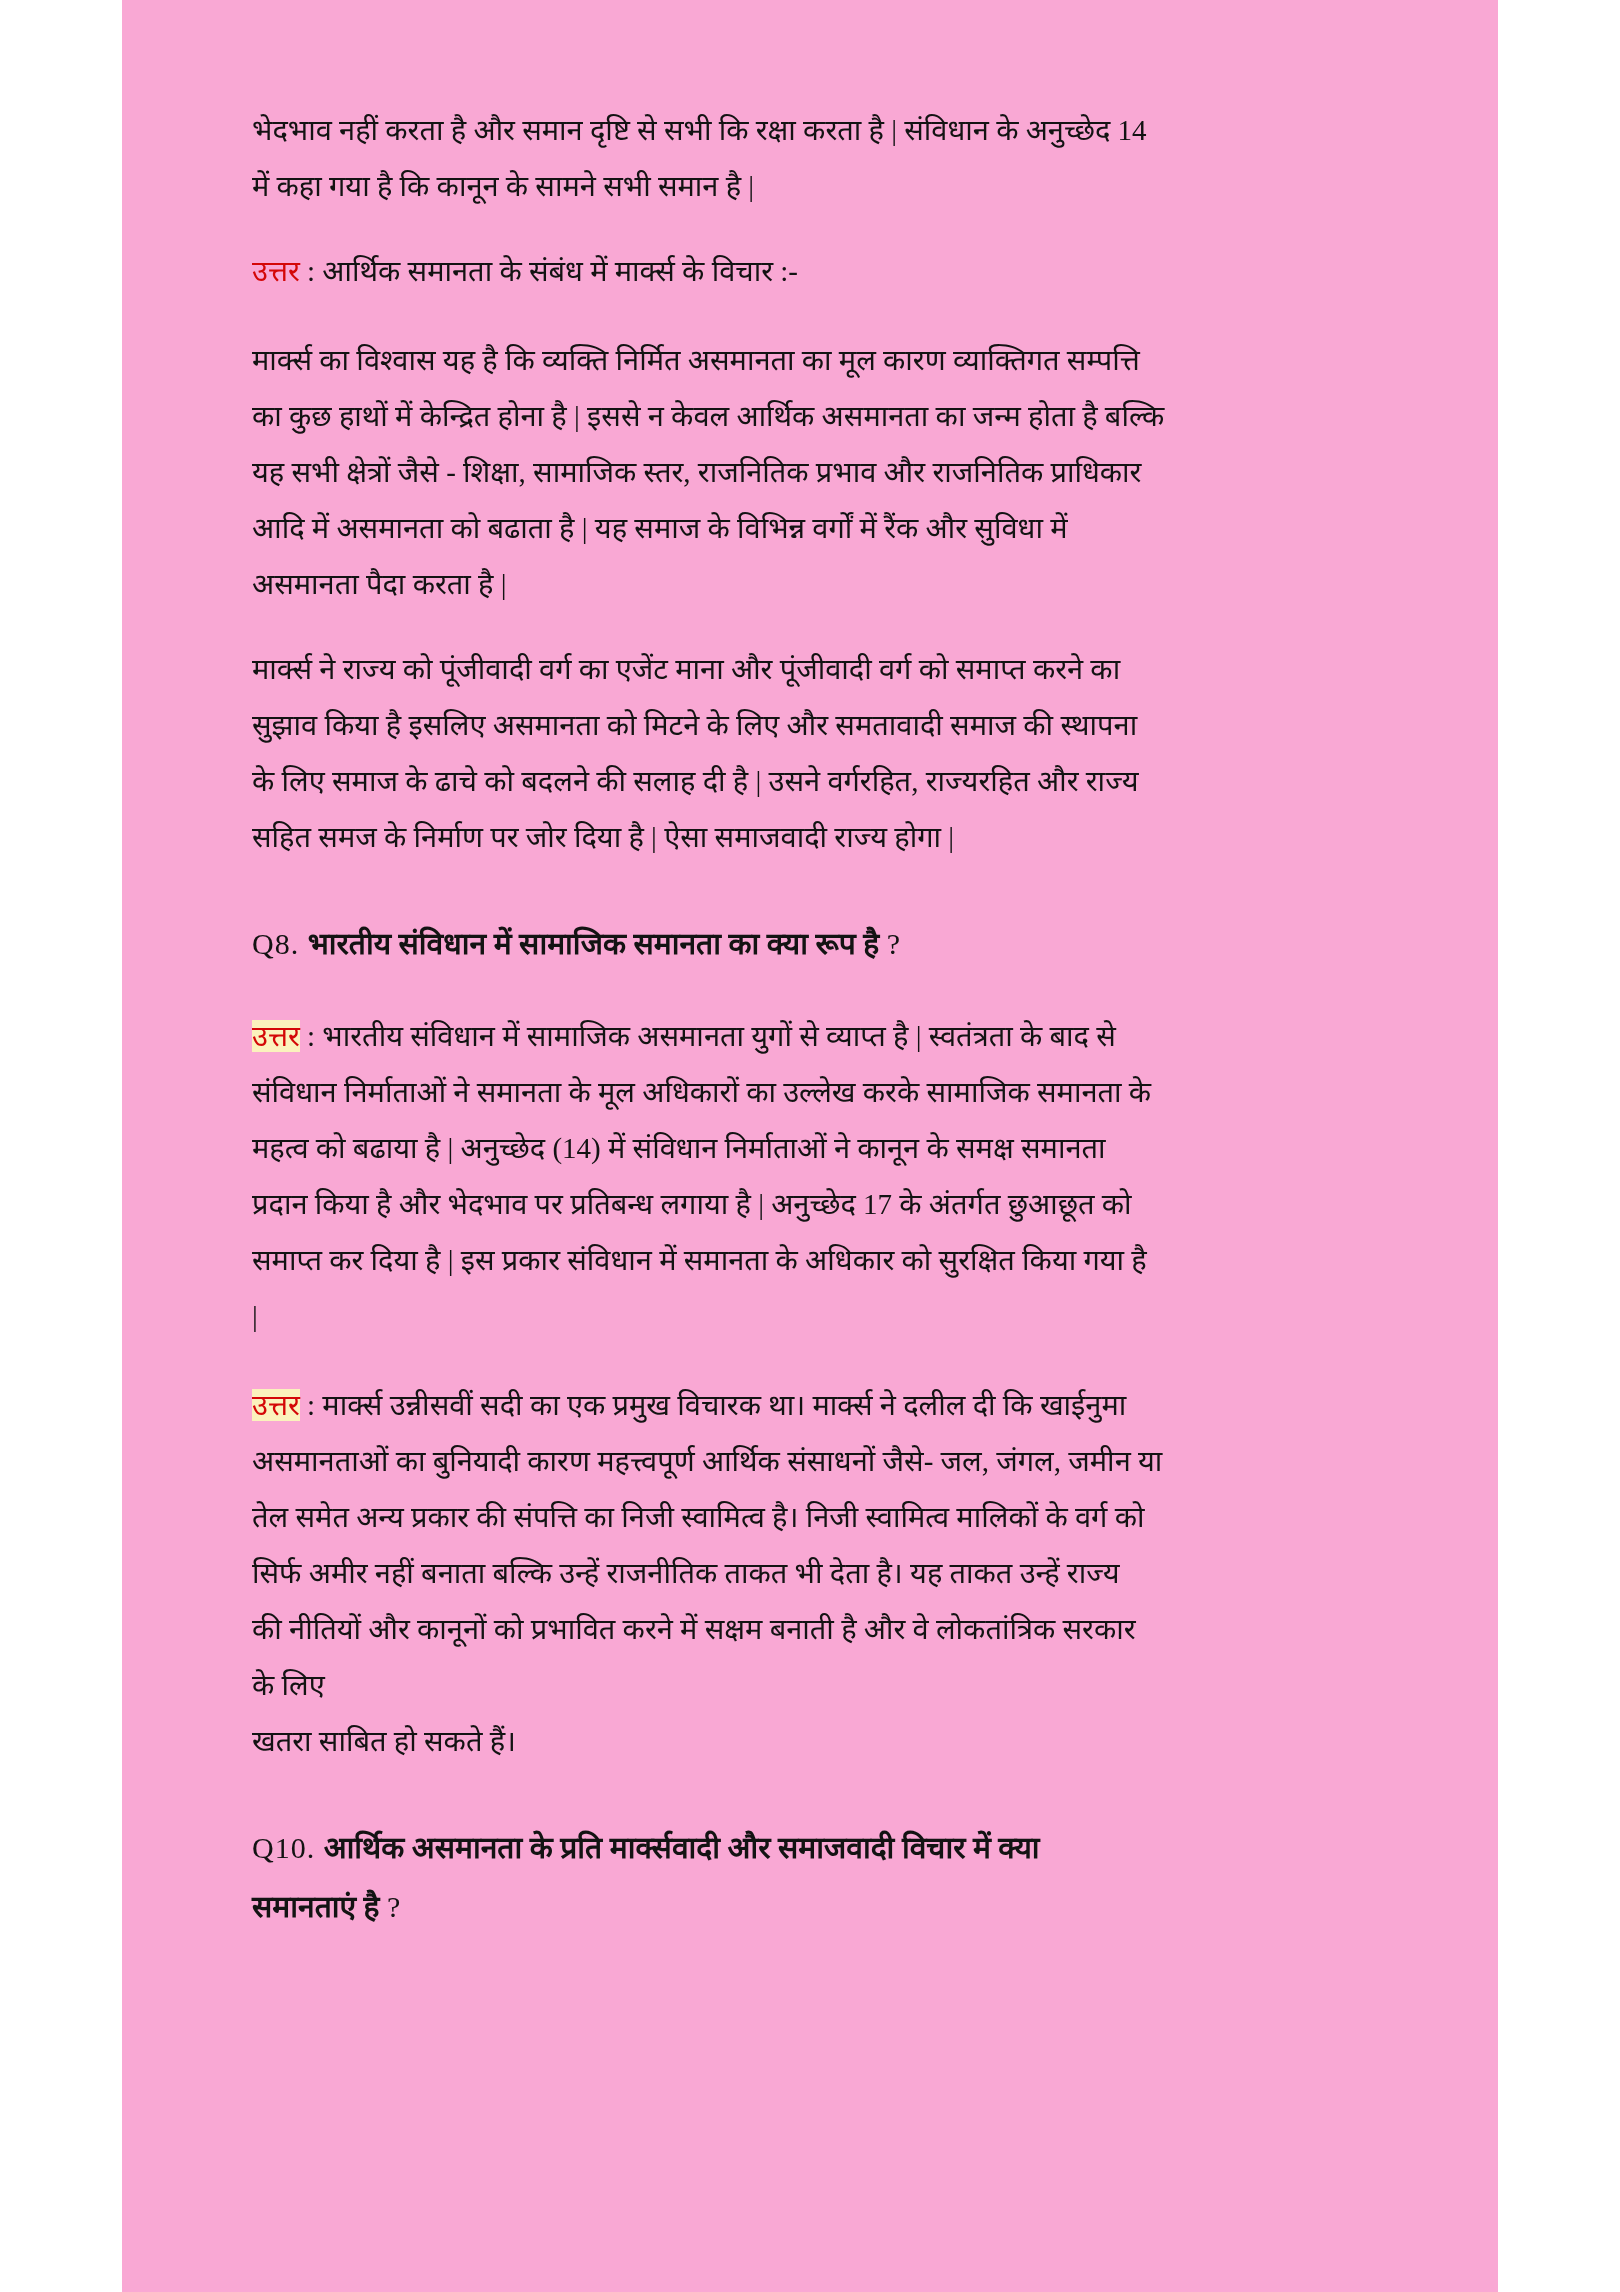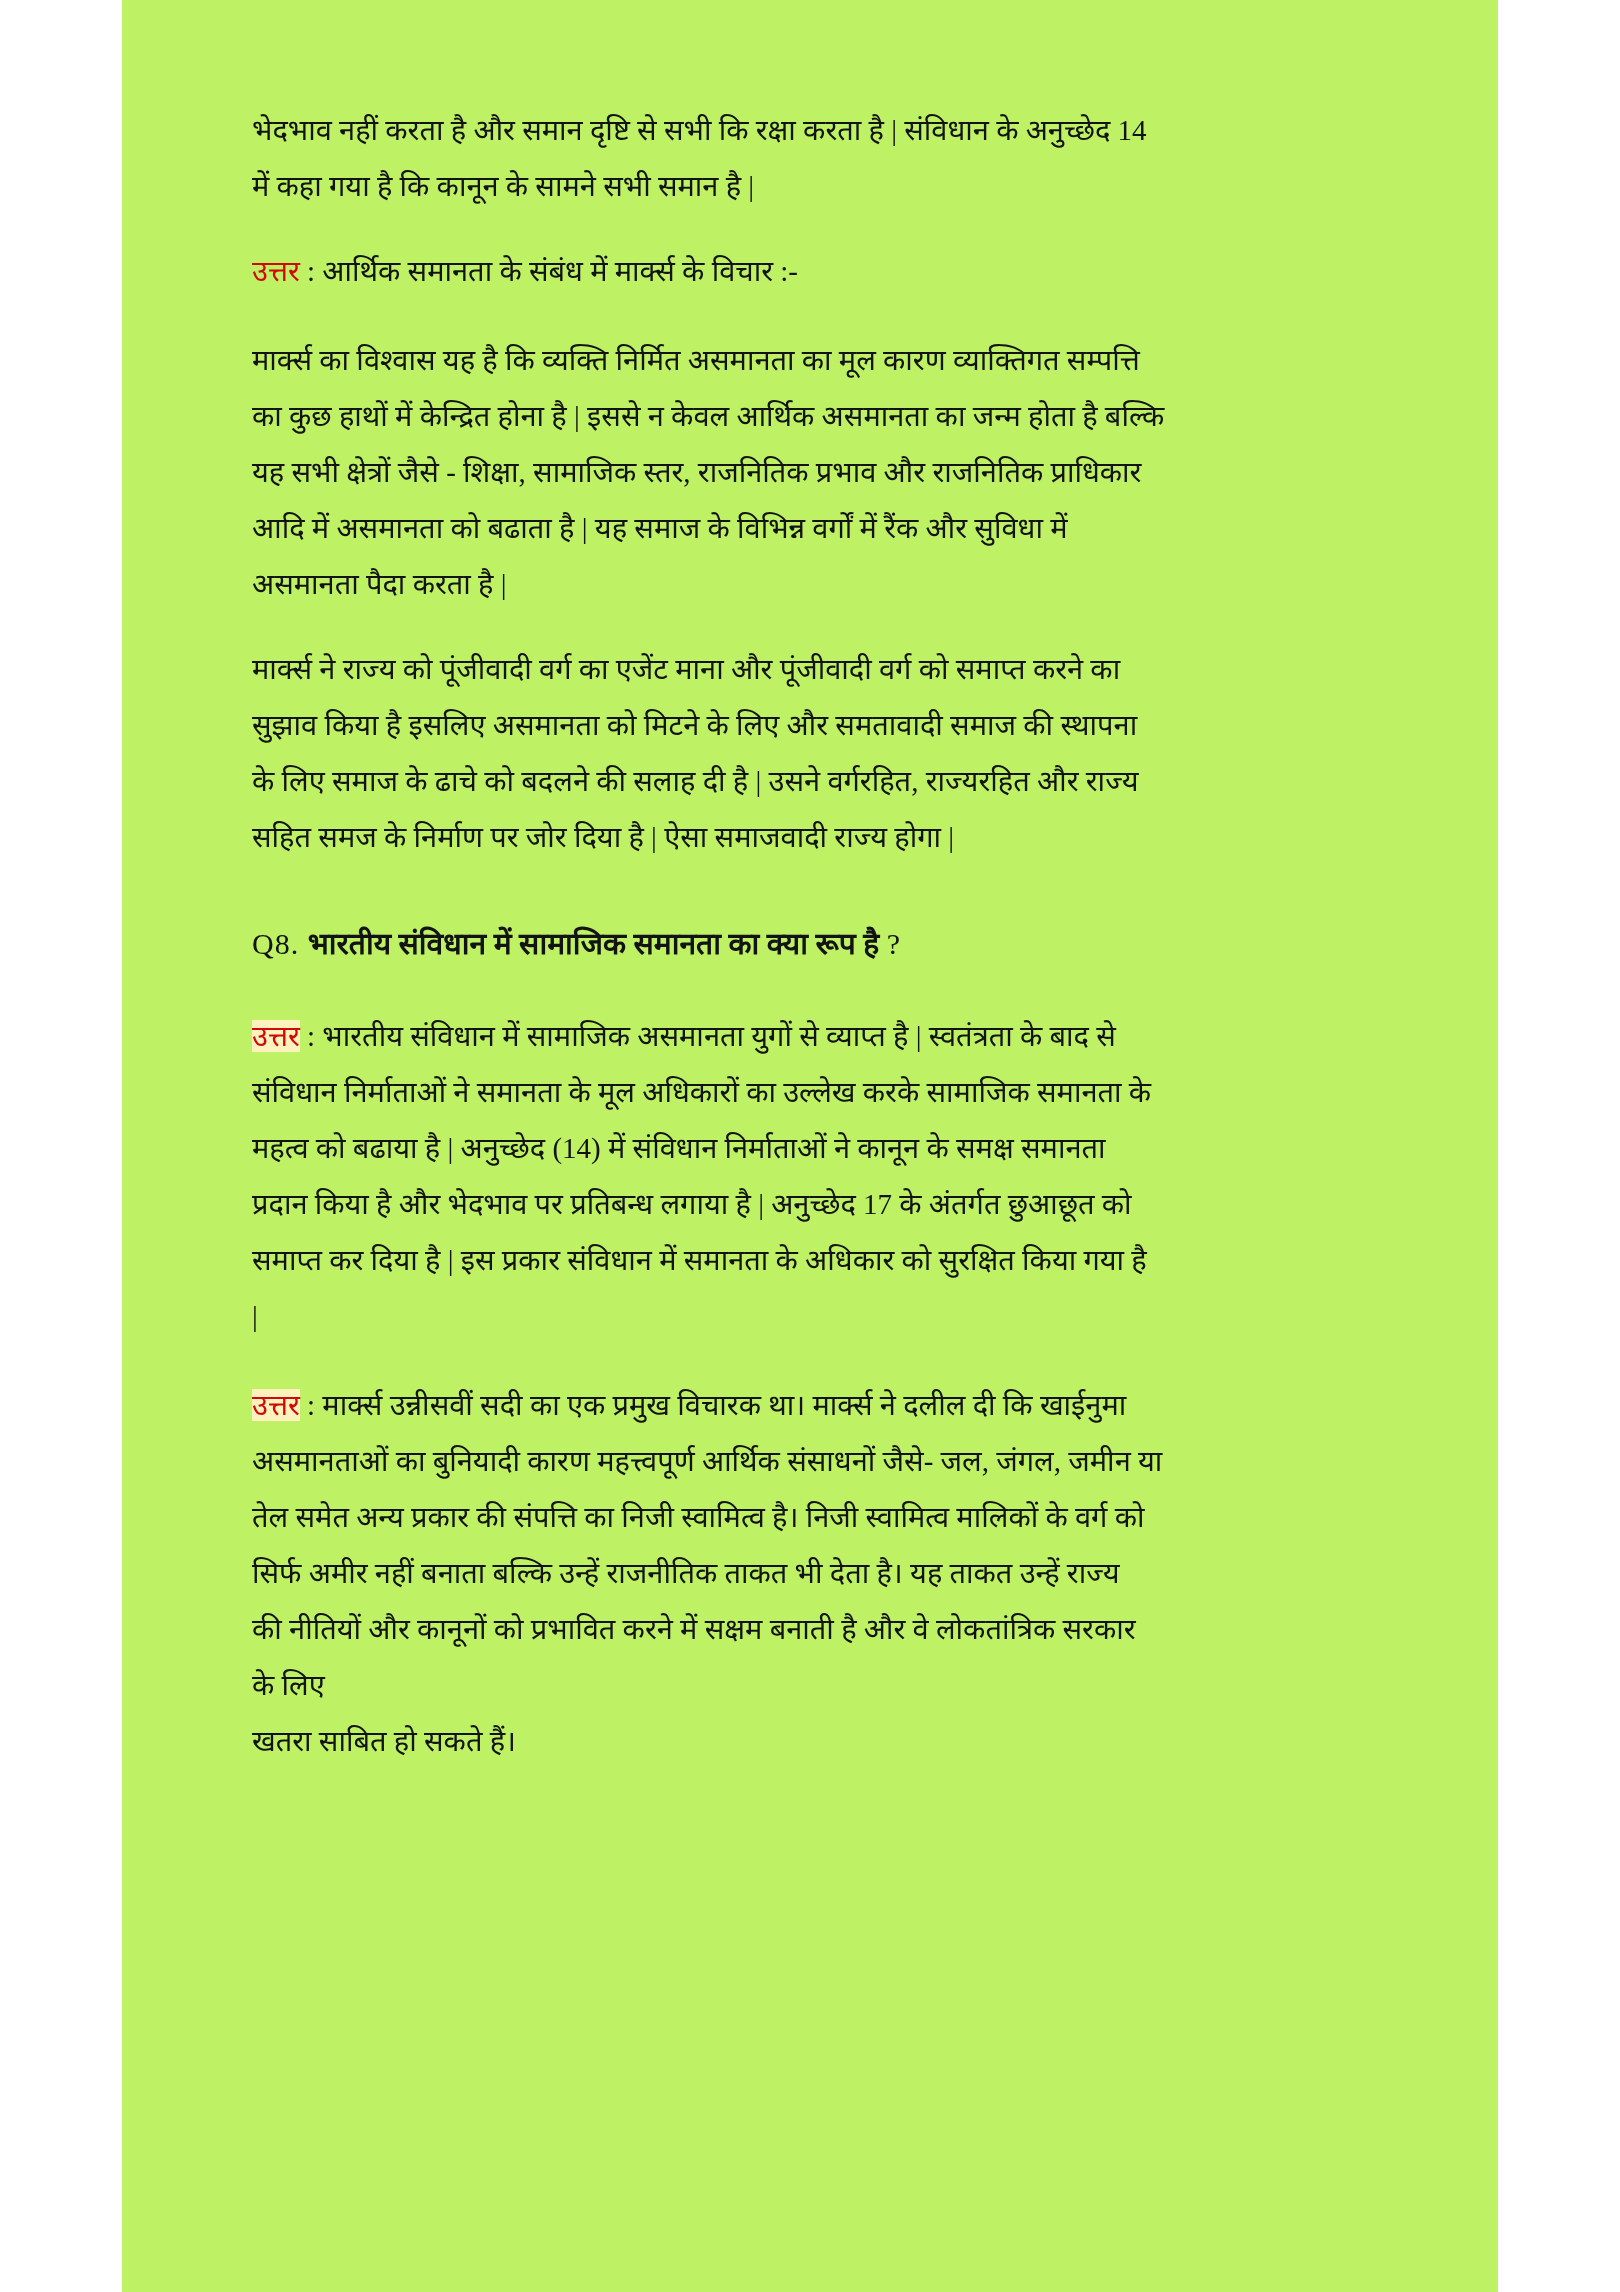--- a/index.html
+++ b/index.html
@@ -5,21 +5,21 @@
   html, body {
     margin: 0;
     padding: 0;
     background: #ffffff;
   }
   .page {
     position: relative;
     width: 1376px;
     height: 2293px;
     margin: 0 auto;
-    background: #bef264;
+    background: #f9a8d4;
     box-sizing: border-box;
     padding: 102px 123px 0 130px;
     font-family: "Liberation Serif", "DejaVu Serif", serif;
     color: #131313;
     overflow: hidden;
   }
   .body-para {
     margin: 0 0 29px 0;
     font-size: 29px;
     line-height: 56px;
@@ -88,15 +88,17 @@
 
     <p class="answer-para"><span class="answer-label hl">उत्तर</span><span class="answer-sep"> : </span><span class="prewrap">मार्क्स उन्नीसवीं सदी का एक प्रमुख विचारक था। मार्क्स ने दलील दी कि खाईनुमा
 असमानताओं का बुनियादी कारण महत्त्वपूर्ण आर्थिक संसाधनों जैसे- जल, जंगल, जमीन या
 तेल समेत अन्य प्रकार की संपत्ति का निजी स्वामित्व है। निजी स्वामित्व मालिकों के वर्ग को
 सिर्फ अमीर नहीं बनाता बल्कि उन्हें राजनीतिक ताकत भी देता है। यह ताकत उन्हें राज्य
 की नीतियों और कानूनों को प्रभावित करने में सक्षम बनाती है और वे लोकतांत्रिक सरकार
 के लिए
 खतरा साबित हो सकते हैं।</span></p>
   </div>
 
+  <h2 class="question-heading"><span class="question-number">Q10. </span><span class="prewrap">आर्थिक असमानता के प्रति मार्क्सवादी और समाजवादी विचार में क्या
+समानताएं है</span><span class="question-suffix"> ?</span></h2>
 
 </div>
 
 
 </body></html>

